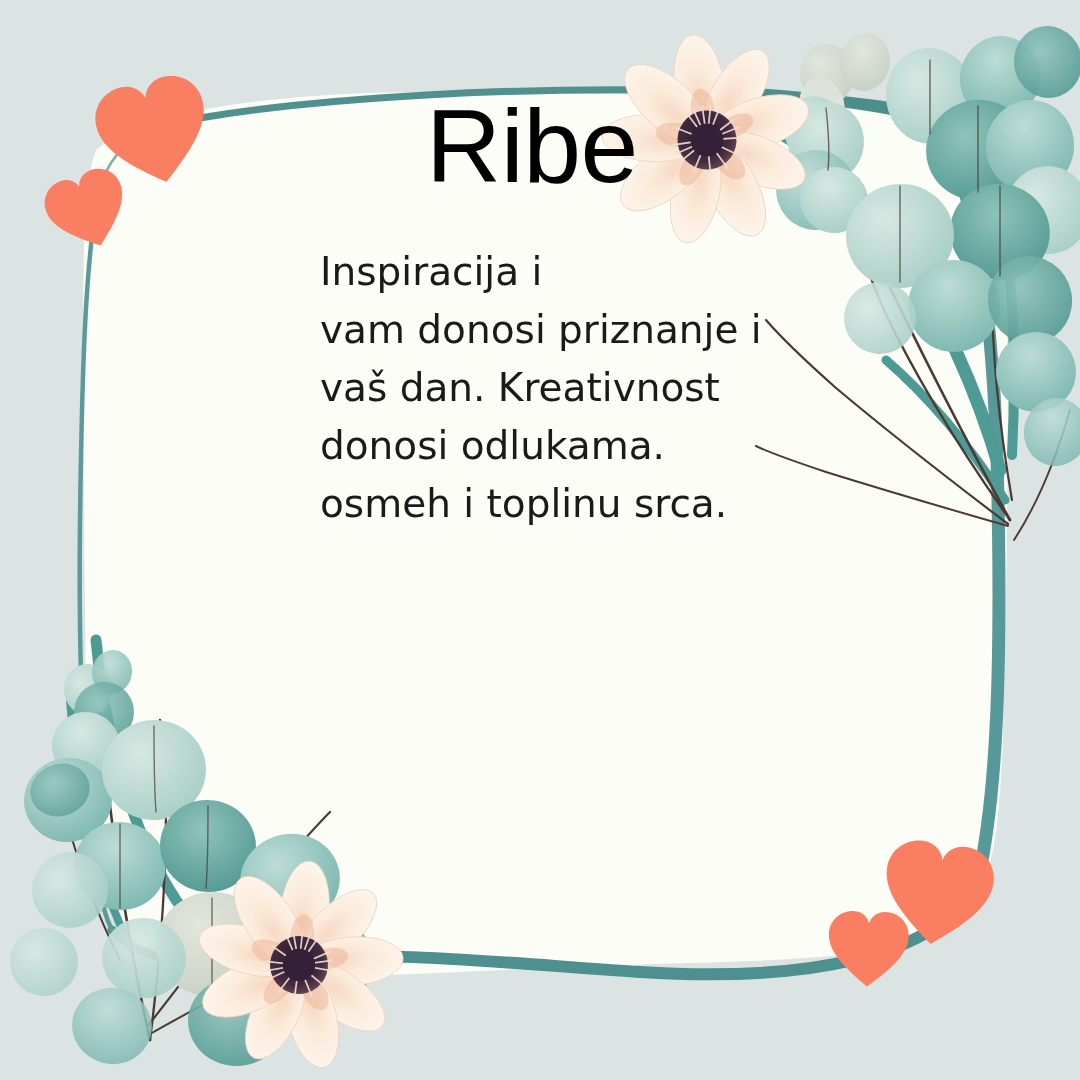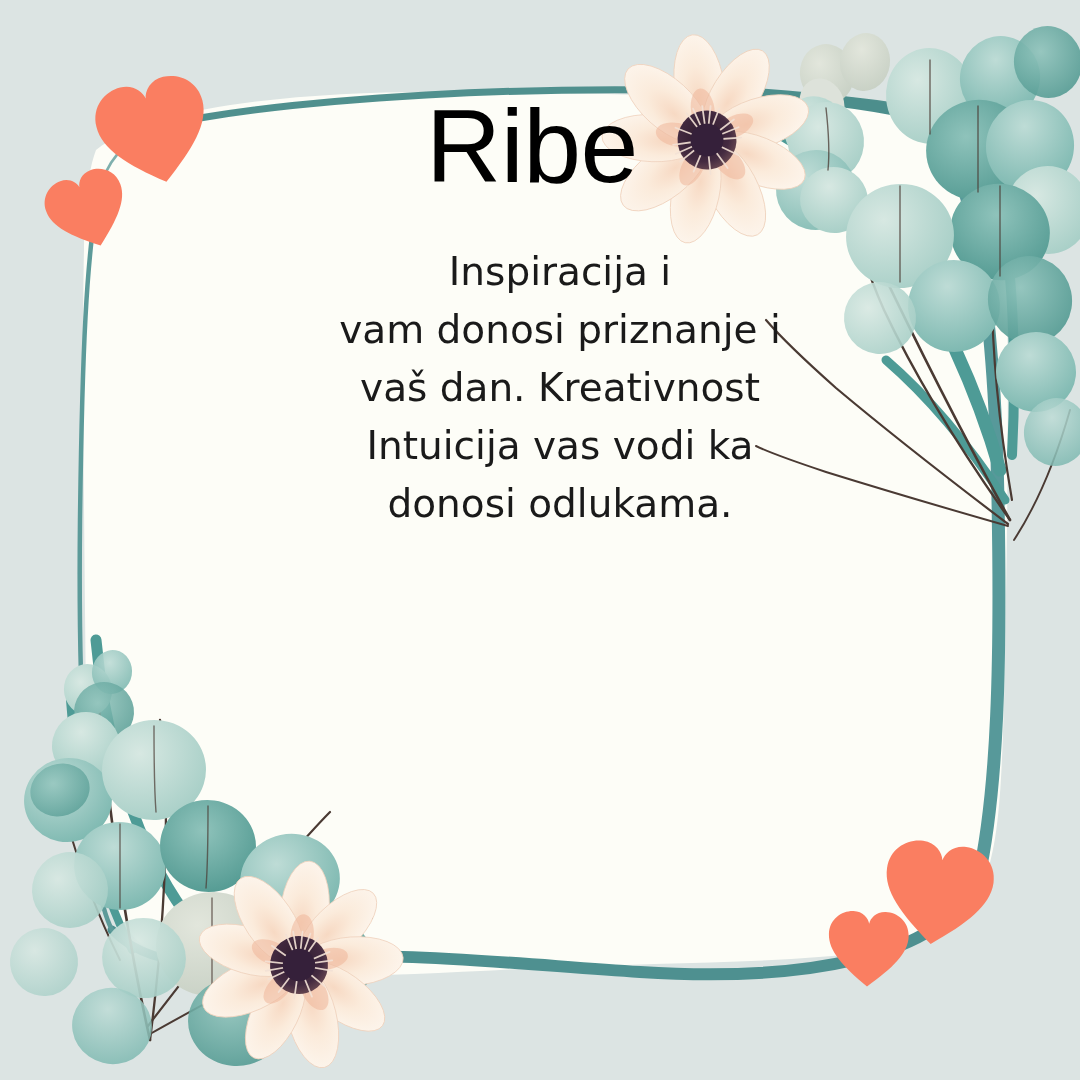--- a/index.html
+++ b/index.html
@@ -43,21 +43,21 @@
     line-height: 104px;
     letter-spacing: -0.5px;
     color: #000000;
     transform: translateX(-8px);
   }
   #body-text {
     position: absolute;
     left: 320px;
     top: 243px;
     width: 480px;
-    text-align: center;
+    text-align: left;
     font-family: "DejaVu Sans", sans-serif;
     font-weight: 400;
     font-size: 39px;
     line-height: 58px;
     color: #1a1a1a;
   }
   #body-text .ln {
     display: block;
     white-space: nowrap;
   }
@@ -273,18 +273,18 @@
       <use href="#anemone" transform="translate(299,965) scale(1.16) rotate(6)"></use>
     </g>
   </svg>
 
   <div id="content">
     <div id="title">Ribe</div>
     <div id="body-text">
       <span class="ln">Inspiracija i</span>
       <span class="ln">vam donosi priznanje i</span>
       <span class="ln">vaš dan. Kreativnost</span>
-      <span class="ln">Intuicija vas vodi ka</span>
       <span class="ln">donosi odlukama.</span>
+      <span class="ln">osmeh i toplinu srca.</span>
     </div>
   </div>
 
 </div>
 
 </body></html>

